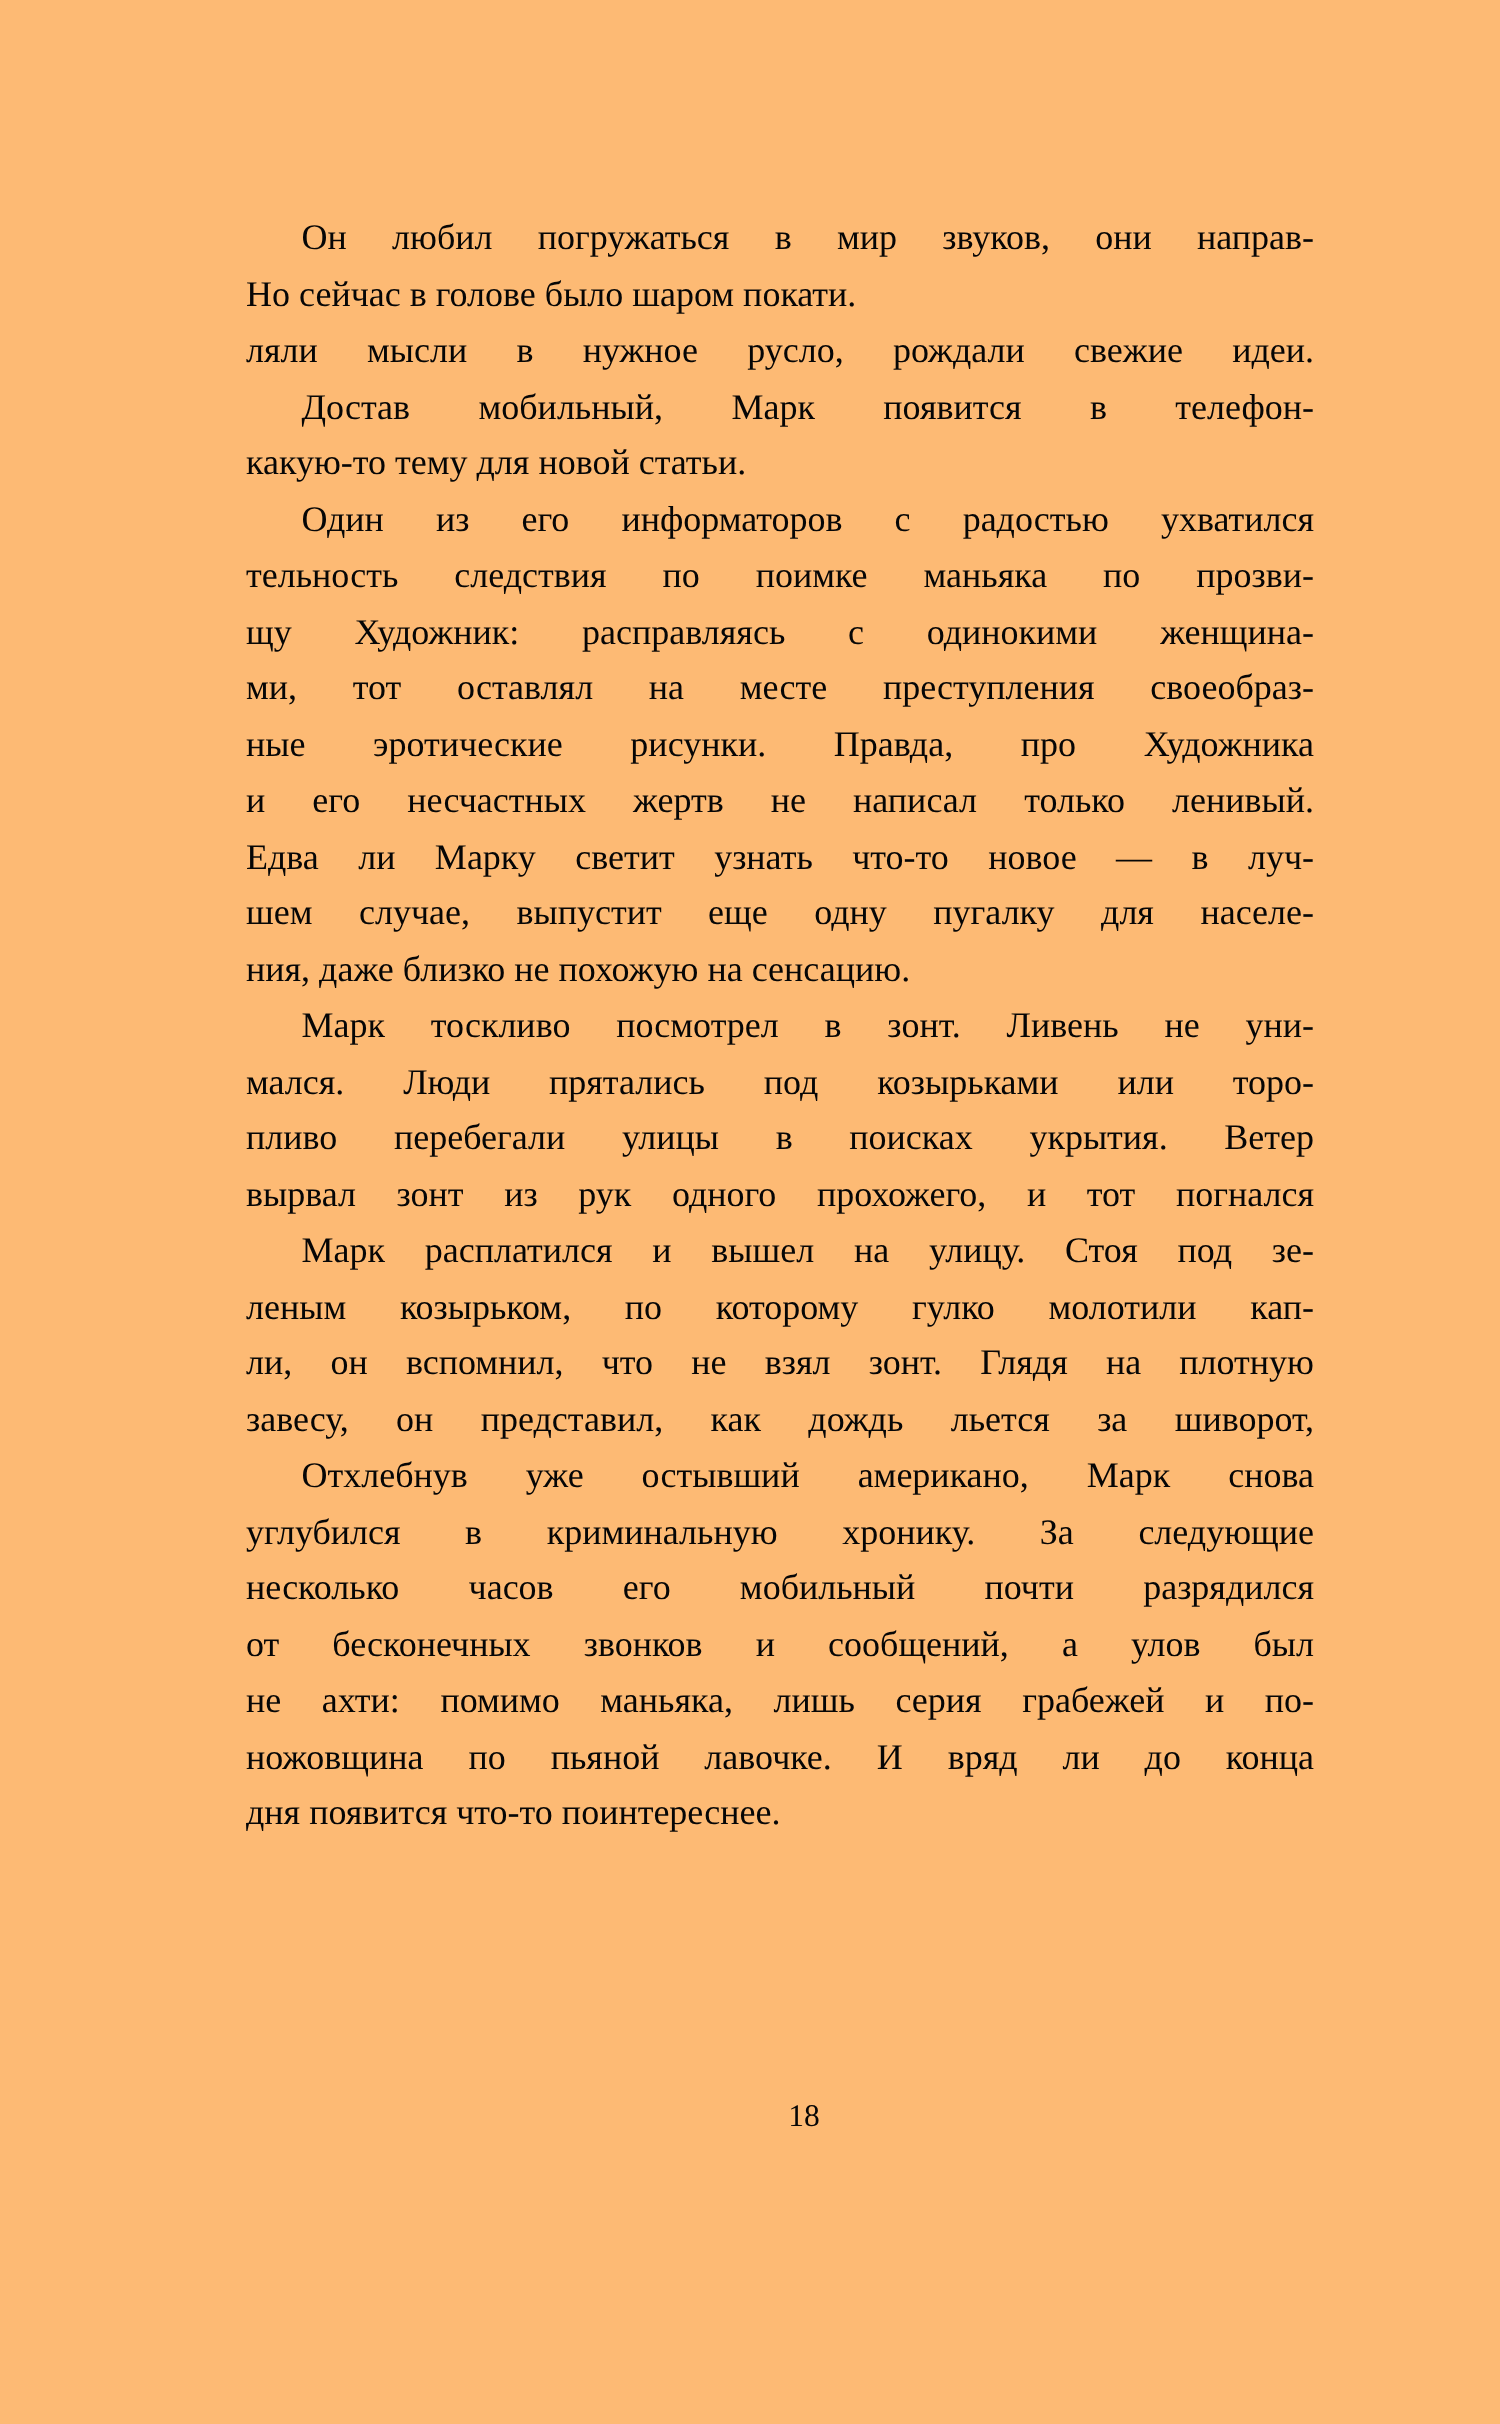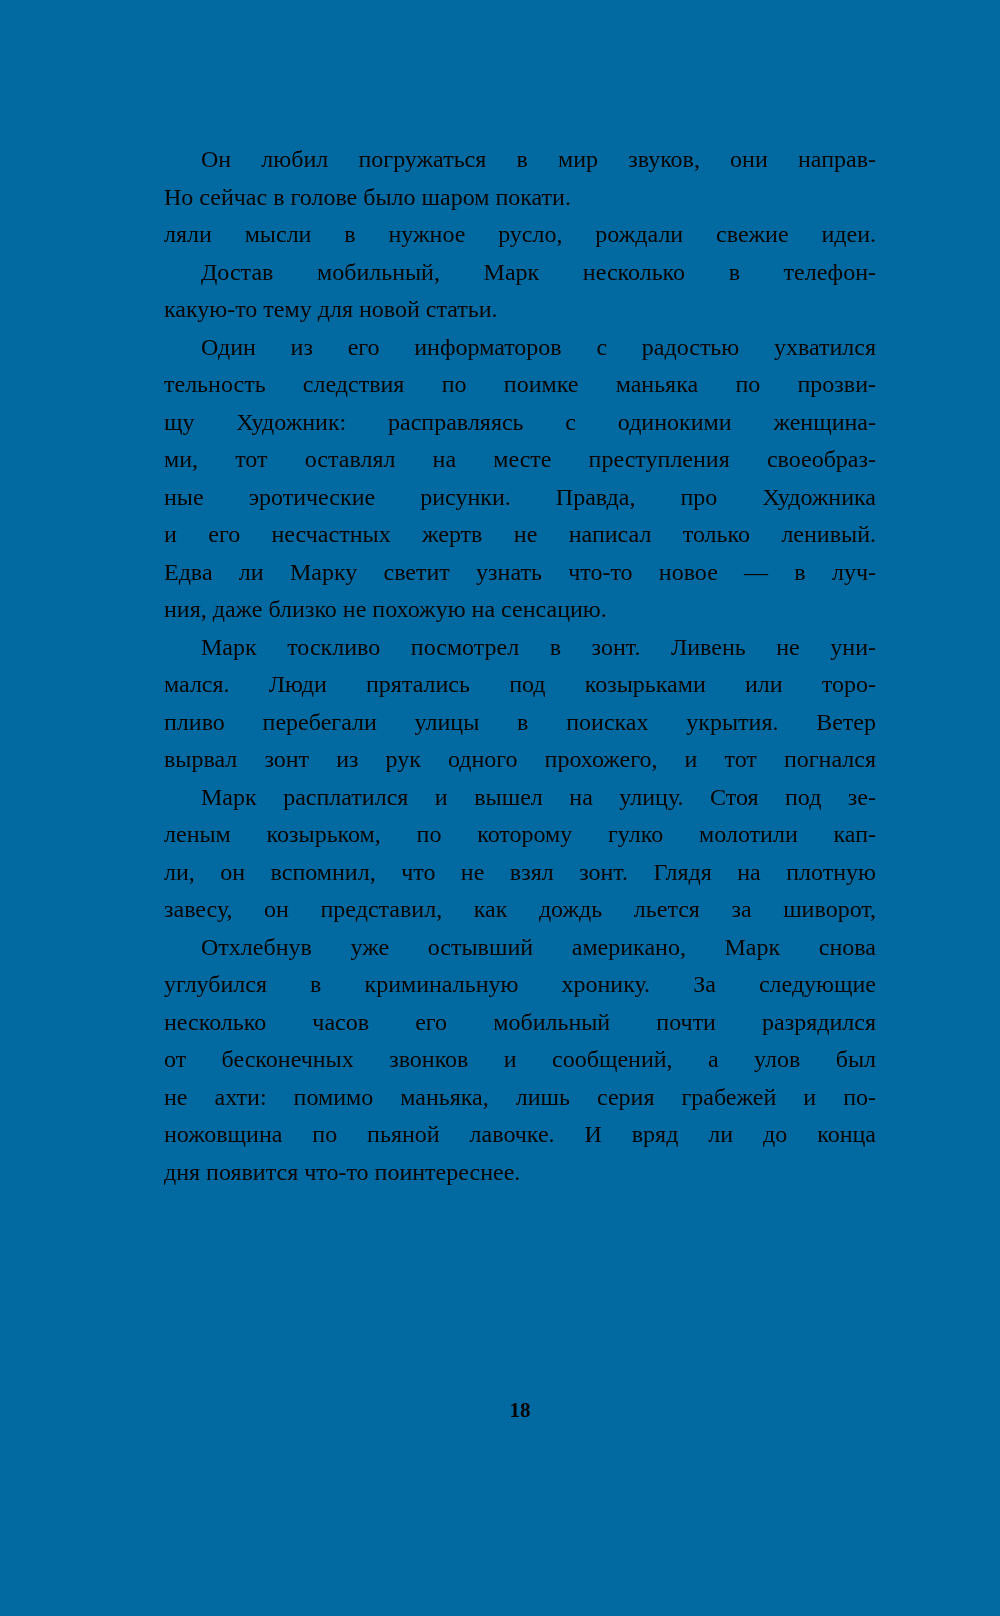--- a/index.html
+++ b/index.html
@@ -11,21 +11,21 @@
     width: 1000px;
     height: 1616px;
     position: relative;
     font-family: "Liberation Serif", serif;
     color: #000000;
     overflow: hidden;
   }
   .book-page {
     position: absolute;
     inset: 0;
-    background: #0369a1;
+    background: #fdba74;
   }
   .text-block {
     position: absolute;
     left: 164px;
     top: 141px;
     width: 712px;
     font-size: 24px;
     line-height: 37.5px;
     color: #060606;
   }
@@ -41,50 +41,51 @@
   .line.first {
     text-indent: 37px;
   }
   .line.no-justify {
     text-align: left;
     text-align-last: left;
   }
   .page-number {
     position: absolute;
     top: 1398px;
-    left: 164px;
+    left: 180px;
     width: 712px;
     text-align: center;
     font-size: 21px;
-    font-weight: bold;
+    font-weight: normal;
     color: #060606;
   }
 </style>
 </head>
 <body>
 
 <div class="book-page">
   <div class="text-block">
       <div class="paragraph">
         <div class="line first">Он любил погружаться в мир звуков, они направ-</div>
         <div class="line no-justify">Но сейчас в голове было шаром покати.</div>
         <div class="line">ляли мысли в нужное русло, рождали свежие идеи.</div>
       </div>
       <div class="paragraph">
-        <div class="line first">Достав мобильный, Марк несколько в телефон-</div>
+        <div class="line first">Достав мобильный, Марк появится в телефон-</div>
         <div class="line no-justify">какую-то тему для новой статьи.</div>
       </div>
       <div class="paragraph">
         <div class="line first">Один из его информаторов с радостью ухватился</div>
         <div class="line">тельность следствия по поимке маньяка по прозви-</div>
         <div class="line">щу Художник: расправляясь с одинокими женщина-</div>
         <div class="line">ми, тот оставлял на месте преступления своеобраз-</div>
         <div class="line">ные эротические рисунки. Правда, про Художника</div>
         <div class="line">и его несчастных жертв не написал только ленивый.</div>
         <div class="line">Едва ли Марку светит узнать что-то новое — в луч-</div>
+        <div class="line">шем случае, выпустит еще одну пугалку для населе-</div>
         <div class="line no-justify">ния, даже близко не похожую на сенсацию.</div>
       </div>
       <div class="paragraph">
         <div class="line first">Марк тоскливо посмотрел в зонт. Ливень не уни-</div>
         <div class="line">мался. Люди прятались под козырьками или торо-</div>
         <div class="line">пливо перебегали улицы в поисках укрытия. Ветер</div>
         <div class="line">вырвал зонт из рук одного прохожего, и тот погнался</div>
       </div>
       <div class="paragraph">
         <div class="line first">Марк расплатился и вышел на улицу. Стоя под зе-</div>

